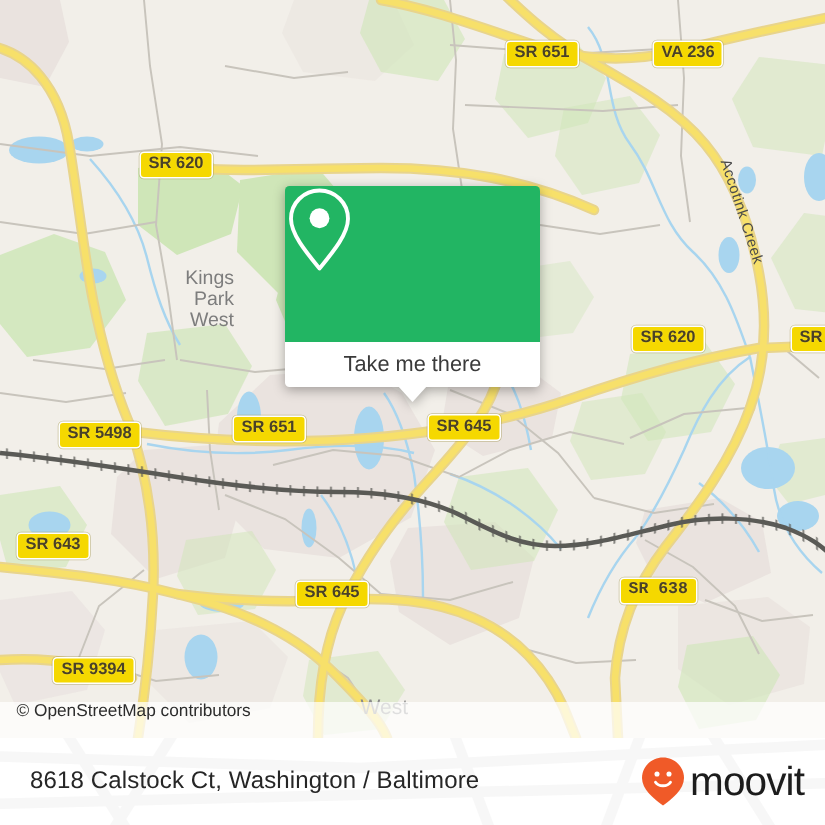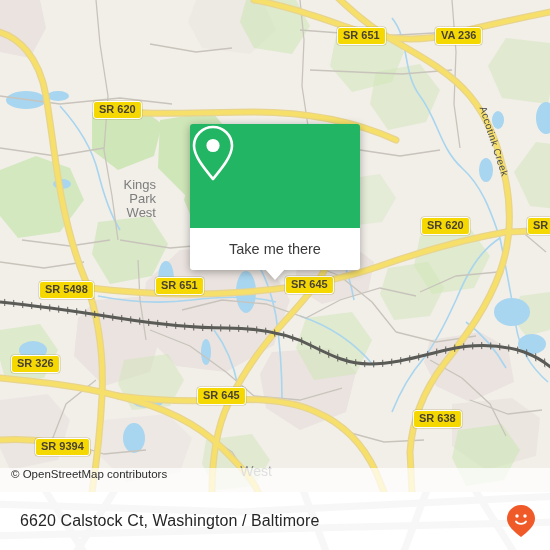--- a/index.html
+++ b/index.html
@@ -36,21 +36,21 @@
     font-family:"Liberation Sans",sans-serif;
     box-shadow:0 0 0 .5px rgba(150,140,60,.45);
     text-shadow:0 0 1px rgba(255,255,255,.25);
   }
 
   
   #popup{position:absolute;left:190px;top:124px;width:170px;
          filter:drop-shadow(0 2px 4px rgba(0,0,0,.32));}
   #popup-top{height:104px;background:#22b563;border-radius:3px 3px 0 0;
              display:flex;align-items:center;justify-content:center;}
-  #popup-bottom{height:42px;background:#ffffff;border-radius:0 0 3px 3px;
+  #popup-bottom{height:30px;background:#ffffff;border-radius:0 0 3px 3px;
                 display:flex;align-items:center;justify-content:center;
                 position:relative;}
   #popup-label{font-size:14.5px;color:#3a3a3a;font-family:"Liberation Sans",sans-serif;}
   #popup-tail{position:absolute;left:50%;bottom:-10px;margin-left:-10px;
               width:0;height:0;border-left:10px solid transparent;
               border-right:10px solid transparent;border-top:11px solid #ffffff;}
 
   
   #attrib{position:absolute;left:0;bottom:0;width:550px;height:24px;
           background:rgba(255,255,255,.72);display:flex;align-items:flex-start;}
@@ -228,23 +228,23 @@
 
     <div id="shields">
         <div class="shield" style="left: 337px; top: 27px;">SR 651</div>
         <div class="shield" style="left: 435px; top: 27px;">VA 236</div>
         <div class="shield" style="left: 93px; top: 101px;">SR 620</div>
         <div class="shield" style="left: 421px; top: 217px;">SR 620</div>
         <div class="shield" style="left: 527px; top: 217px;">SR 6</div>
         <div class="shield" style="left: 39px; top: 281px;">SR 5498</div>
         <div class="shield" style="left: 155px; top: 277px;">SR 651</div>
         <div class="shield" style="left: 285px; top: 276px;">SR 645</div>
-        <div class="shield" style="left: 11px; top: 355px;">SR 326</div>
+        <div class="shield" style="left: 11px; top: 355px;">SR 643</div>
         <div class="shield" style="left: 197px; top: 387px;">SR 645</div>
-        <div class="shield" style="left: 413px; top: 410px;">SR 638</div>
+        <div class="shield" style="left: 413px; top: 385px; font-family: Liberation Mono, monospace;">SR 638</div>
         <div class="shield" style="left: 35px; top: 438px;">SR 9394</div>
       </div>
 
     <div id="popup">
       <div id="popup-top">
         <svg width="46" height="58" viewBox="0 0 46 58">
           <path d="M23 3 C12.5 3 4 11.4 4 21.8 C4 32 14 44 23 55 C32 44 42 32 42 21.8 C42 11.4 33.5 3 23 3 Z" fill="none" stroke="#ffffff" stroke-width="2.6" stroke-linejoin="round"></path>
           <circle cx="23" cy="21.5" r="6.6" fill="#ffffff"></circle>
         </svg>
       </div>
@@ -266,24 +266,25 @@
         <path d="M40 -10 L90 70"></path>
         <path d="M120 -10 L70 70"></path>
         <path d="M300 -10 L330 70"></path>
         <path d="M430 -10 L400 70"></path>
         <path d="M470 -10 L520 70"></path>
         <path d="M-10 44 L560 30"></path>
         <path d="M-10 12 L240 20 L560 4"></path>
       </g>
     </svg>
     <div id="footer-inner">
-      <span id="footer-title">6620 Calstock Ct, Washington / Baltimore</span>
+      <span id="footer-title">8618 Calstock Ct, Washington / Baltimore</span>
       <span id="brand">
         <svg width="30" height="34" viewBox="0 0 30 34">
           <path d="M15 1 C7.3 1 1 7.2 1 14.6 C1 22 8.4 28 15 33 C21.6 28 29 22 29 14.6 C29 7.2 22.7 1 15 1 Z" fill="#f05a28"></path>
           <circle cx="11" cy="12" r="1.7" fill="#ffffff"></circle>
           <circle cx="19" cy="12" r="1.7" fill="#ffffff"></circle>
           <path d="M10 17.5 C12 20.6 18 20.6 20 17.5" stroke="#ffffff" stroke-width="1.9" fill="none" stroke-linecap="round"></path>
         </svg>
+        <span id="brand-text">moovit</span>
       </span>
     </div>
   </div>
 </div>
 
 </body></html>

